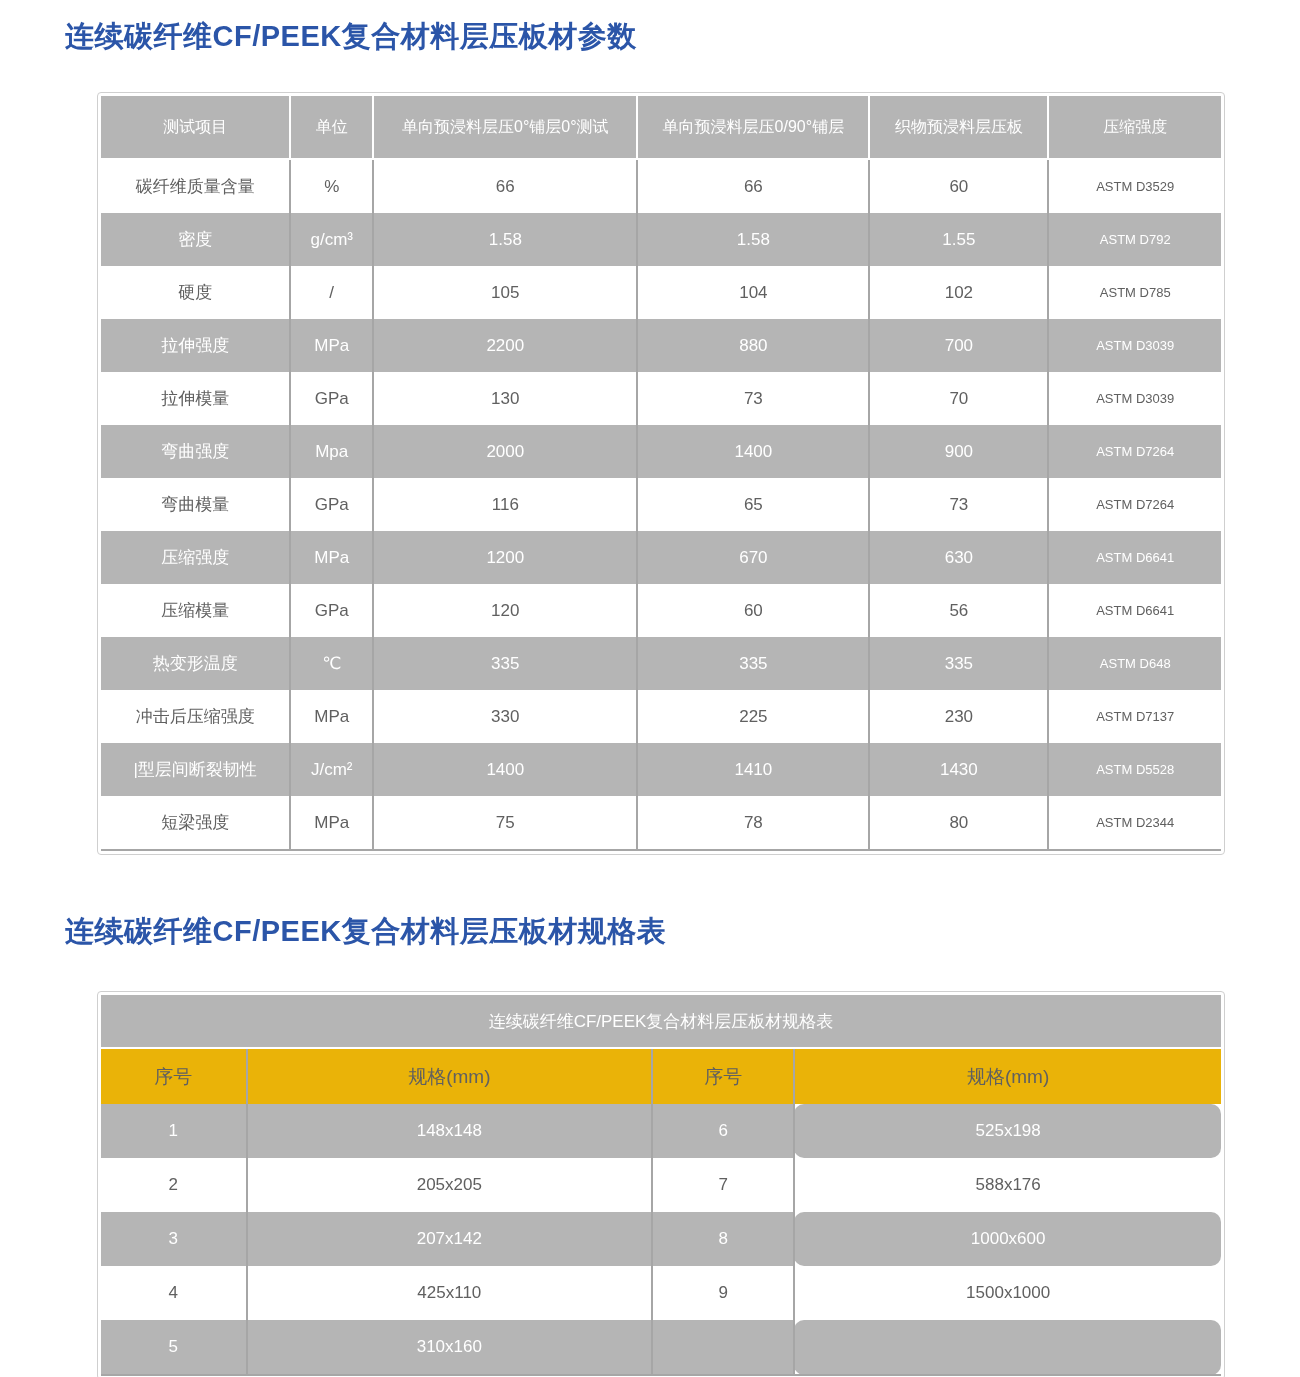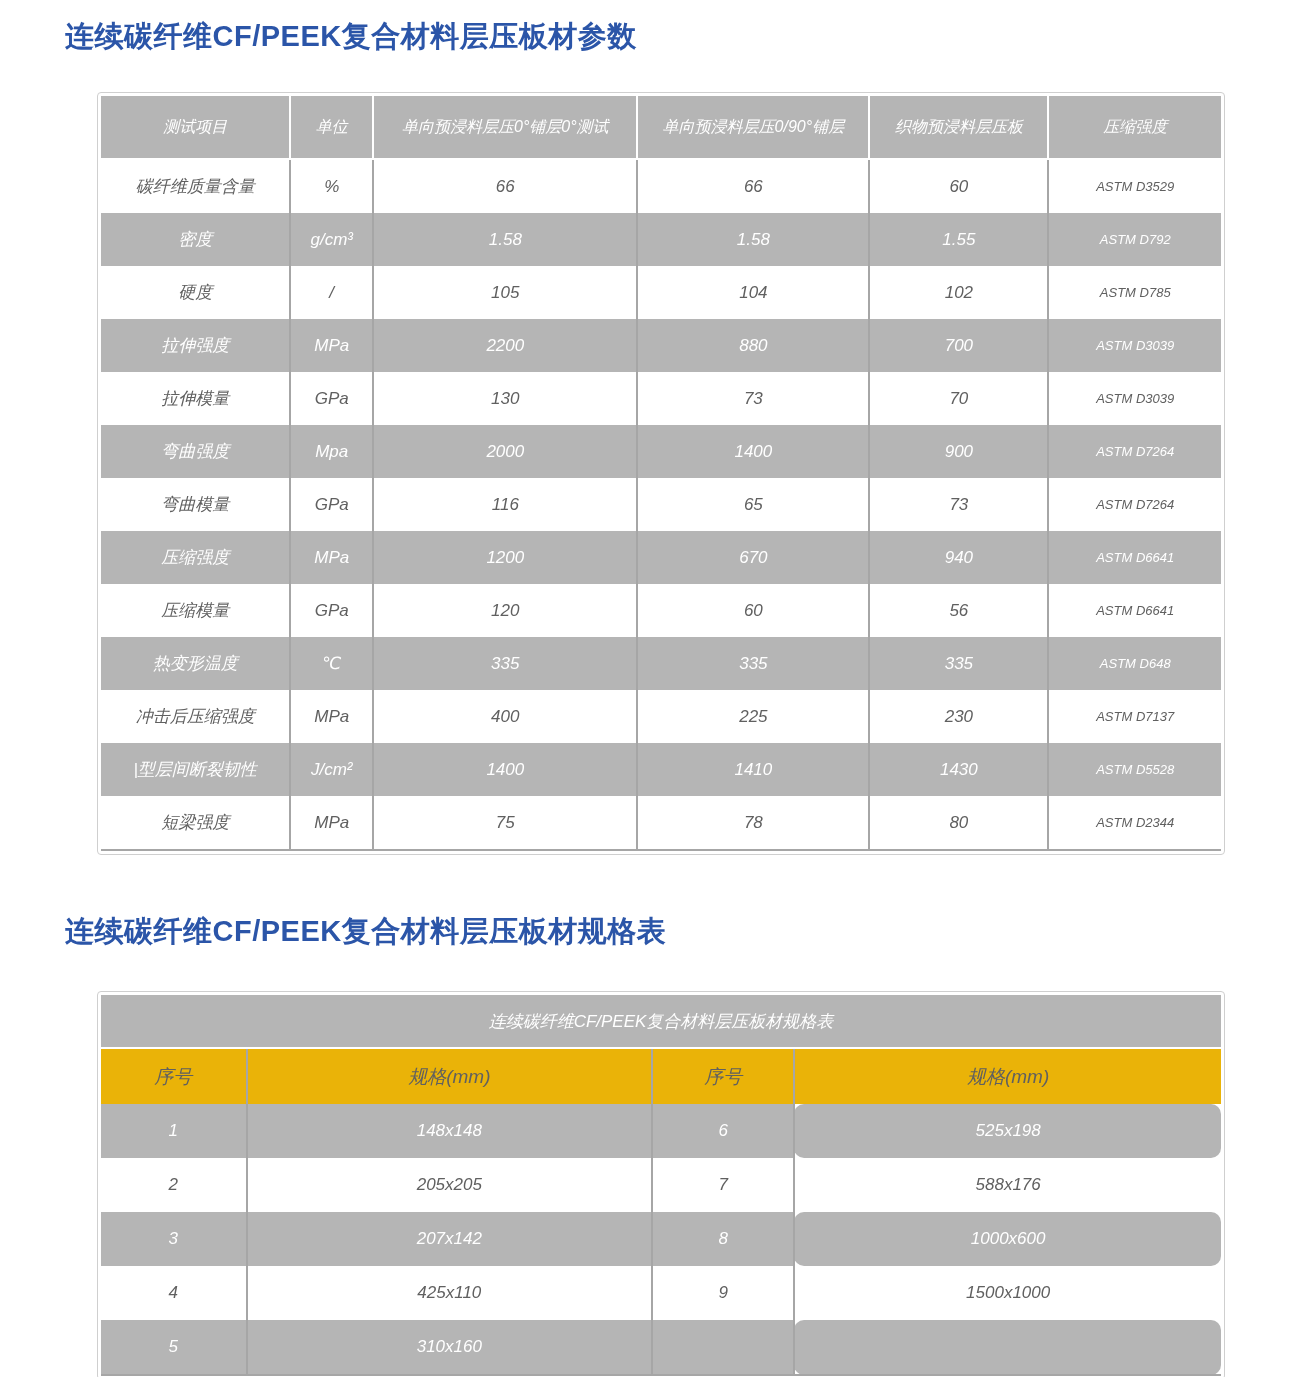--- a/index.html
+++ b/index.html
@@ -35,21 +35,20 @@
     padding: 3px;
     box-sizing: border-box;
   }
   .tbl-wrap.second {
     margin-top: 40px;
   }
   table.tbl {
     border-collapse: collapse;
     width: 100%;
     table-layout: fixed;
-    font-style: italic;
   }
   .tbl th, .tbl td {
     text-align: center;
     vertical-align: middle;
     font-weight: normal;
     padding: 0 6px;
     overflow: hidden;
     white-space: nowrap;
   }
 
@@ -193,21 +192,21 @@
             <td>116</td>
             <td>65</td>
             <td>73</td>
             <td>ASTM D7264</td>
           </tr>
           <tr>
             <td>压缩强度</td>
             <td>MPa</td>
             <td>1200</td>
             <td>670</td>
-            <td>940</td>
+            <td>630</td>
             <td>ASTM D6641</td>
           </tr>
           <tr>
             <td>压缩模量</td>
             <td>GPa</td>
             <td>120</td>
             <td>60</td>
             <td>56</td>
             <td>ASTM D6641</td>
           </tr>
@@ -215,21 +214,21 @@
             <td>热变形温度</td>
             <td>℃</td>
             <td>335</td>
             <td>335</td>
             <td>335</td>
             <td>ASTM D648</td>
           </tr>
           <tr>
             <td>冲击后压缩强度</td>
             <td>MPa</td>
-            <td>400</td>
+            <td>330</td>
             <td>225</td>
             <td>230</td>
             <td>ASTM D7137</td>
           </tr>
           <tr>
             <td>|型层间断裂韧性</td>
             <td>J/cm²</td>
             <td>1400</td>
             <td>1410</td>
             <td>1430</td>

